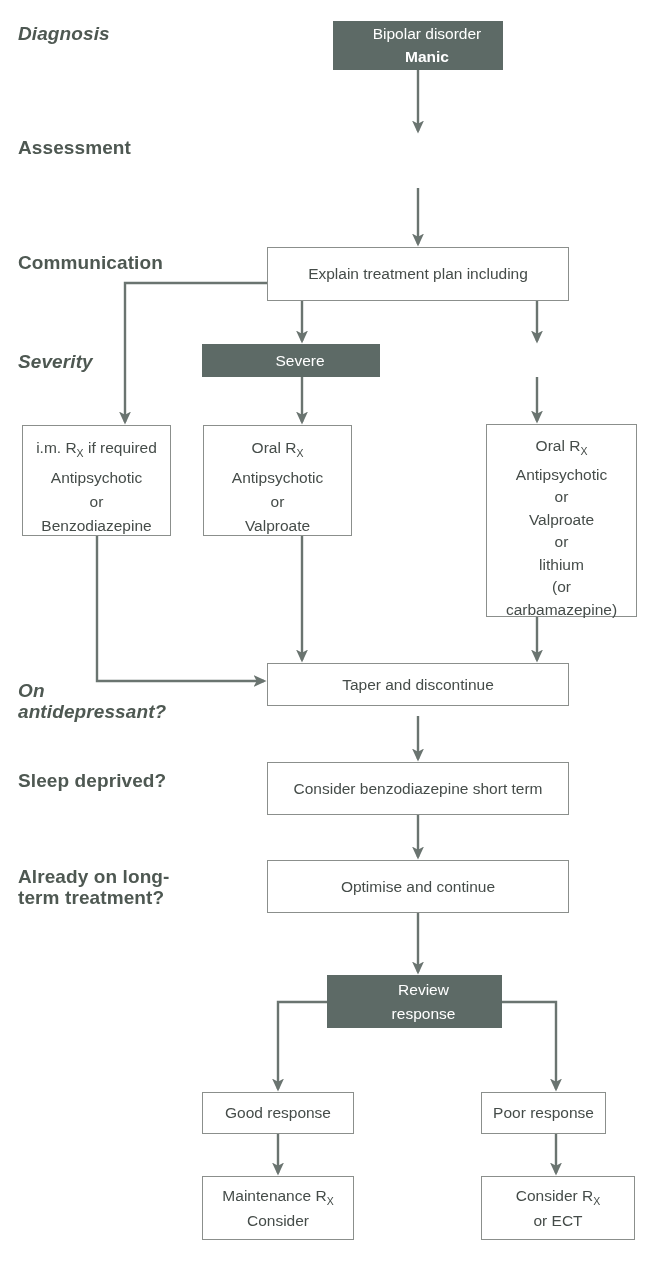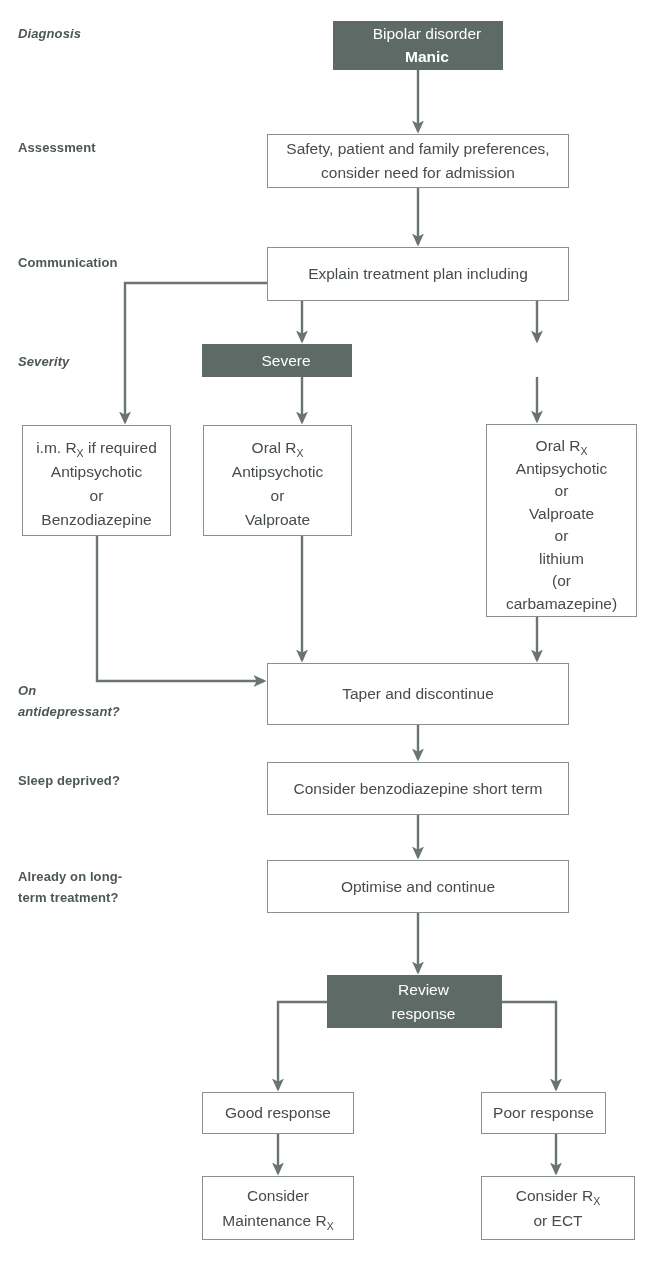--- a/index.html
+++ b/index.html
@@ -19,21 +19,21 @@
   }
   svg.connectors path.conn {
     fill: none;
     stroke: #6a7470;
     stroke-width: 2.4;
   }
   .stage-label {
     position: absolute;
     left: 18px;
     color: #4e5852;
-    font-size: 13px;
+    font-size: 19px;
     font-weight: bold;
     line-height: 21px;
     letter-spacing: 0.1px;
   }
   .stage-label.italic { font-style: italic; }
   .node {
     position: absolute;
     box-sizing: border-box;
     display: flex;
     flex-direction: column;
@@ -52,21 +52,21 @@
     color: #ffffff;
     padding-left: 18px;
   }
   .node.top-align {
     justify-content: flex-start;
     padding-top: 10px;
     line-height: 24px;
   }
   .node.compact { line-height: 22.5px; }
   .node .nl { width: 100%; }
-  .node .nl.box-title { }
+  .node .nl.box-title { margin-bottom: 6px; }
   .node .nl.bold { font-weight: bold; }
   sub {
     font-size: 10.5px;
     line-height: 0;
   }
 </style>
 </head>
 <body>
 
 <div class="canvas">
@@ -108,30 +108,26 @@
   <div class="stage-label" style="top:866px">
     <div>Already on long-</div>
     <div>term treatment?</div>
   </div>
 
   <div class="node dark compact" style="left:333px;top:21px;width:170px;height:49px">
     <div class="nl">Bipolar disorder</div>
     <div class="nl bold">Manic</div>
   </div>
 
-  <div class="node" style="left:267px;top:134px;width:302px;height:54px">
-    <div class="nl">Safety, patient and family preferences,</div>
-    <div class="nl">consider need for admission</div>
-  </div>
 
   <div class="node" style="left:267px;top:247px;width:302px;height:54px">
     <div class="nl">Explain treatment plan including</div>
   </div>
 
-  <div class="node dark" style="left:202px;top:344px;width:150px;height:33px">
+  <div class="node dark" style="left:202px;top:344px;width:178px;height:33px">
     <div class="nl">Severe</div>
   </div>
 
 
   <div class="node top-align" style="left:22px;top:425px;width:149px;height:111px">
     <div class="nl box-title"><span>i.m. R</span><sub>X</sub><span> if required</span></div>
     <div class="nl">Antipsychotic</div>
     <div class="nl">or</div>
     <div class="nl">Benzodiazepine</div>
   </div>
@@ -147,21 +143,21 @@
     <div class="nl box-title"><span>Oral R</span><sub>X</sub></div>
     <div class="nl">Antipsychotic</div>
     <div class="nl">or</div>
     <div class="nl">Valproate</div>
     <div class="nl">or</div>
     <div class="nl">lithium</div>
     <div class="nl">(or</div>
     <div class="nl">carbamazepine)</div>
   </div>
 
-  <div class="node" style="left:267px;top:663px;width:302px;height:62px">
+  <div class="node" style="left:267px;top:663px;width:302px;height:43px">
     <div class="nl">Taper and discontinue</div>
   </div>
 
   <div class="node" style="left:267px;top:762px;width:302px;height:53px">
     <div class="nl">Consider benzodiazepine short term</div>
   </div>
 
   <div class="node" style="left:267px;top:860px;width:302px;height:53px">
     <div class="nl">Optimise and continue</div>
   </div>
@@ -173,22 +169,22 @@
 
   <div class="node" style="left:202px;top:1092px;width:152px;height:42px">
     <div class="nl">Good response</div>
   </div>
 
   <div class="node" style="left:481px;top:1092px;width:125px;height:42px">
     <div class="nl">Poor response</div>
   </div>
 
   <div class="node" style="left:202px;top:1176px;width:152px;height:64px;line-height:25px">
+    <div class="nl"><span>Maintenance R</span><sub>X</sub></div>
     <div class="nl">Consider</div>
-    <div class="nl"><span>Maintenance R</span><sub>X</sub></div>
   </div>
 
   <div class="node" style="left:481px;top:1176px;width:154px;height:64px;line-height:25px">
     <div class="nl"><span>Consider R</span><sub>X</sub></div>
     <div class="nl">or ECT</div>
   </div>
 
 </div>
 
 </body></html>

